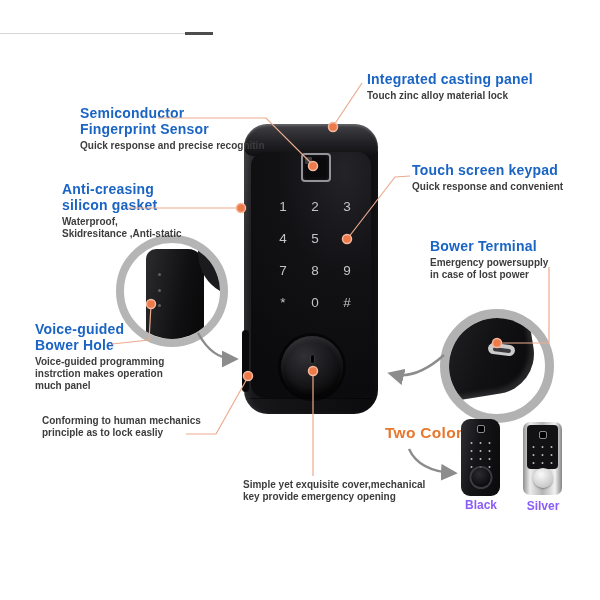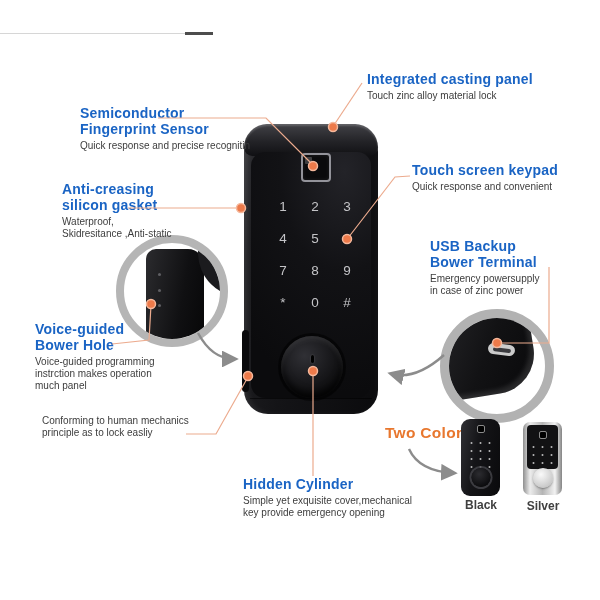--- a/index.html
+++ b/index.html
@@ -1,21 +1,21 @@
 <!DOCTYPE html>
 <html><head>
 <meta charset="utf-8">
 <style>
   html,body{margin:0;padding:0;background:#fff;}
   #canvas{position:relative;width:600px;height:600px;background:#ffffff;overflow:hidden;
           font-family:"Liberation Sans",sans-serif;}
   
   .callout{position:absolute;}
   .c-title{font-weight:700;font-size:14px;line-height:16px;color:#1a64c4;letter-spacing:.2px;}
-  .c-desc{font-weight:400;font-size:10px;line-height:12px;color:#3d3d3d;margin-top:3px;}
+  .c-desc{font-weight:700;font-size:10px;line-height:12px;color:#3d3d3d;margin-top:3px;}
   .c-desc div{white-space:nowrap;}
   
   .top-line{position:absolute;left:0;top:33px;width:213px;height:1px;background:#d6d6d6;}
   .top-line-dark{position:absolute;left:185px;top:32px;width:28px;height:3px;background:#4d4d4d;}
   
   .lock-body{position:absolute;left:244px;top:124px;width:134px;height:290px;
     border-radius:28px 28px 24px 24px;
     background:linear-gradient(100deg,#38383c 0%,#1e1e21 14%,#141417 45%,#0b0b0d 100%);
     box-shadow:inset 5px 0 8px -4px rgba(255,255,255,.14), inset -4px 0 8px -5px rgba(255,255,255,.06);}
   .lock-cap{position:absolute;left:244px;top:124px;width:134px;height:32px;
@@ -62,21 +62,21 @@
   .ms-panel{position:absolute;left:4px;top:3px;width:31px;height:44px;border-radius:4px;background:#121214;}
   .mini-fp{position:absolute;left:50%;transform:translateX(-50%);top:6px;width:8px;height:8px;
     box-sizing:border-box;border:1px solid #8a8a8a;background:#000;border-radius:2px;}
   .mini-dots{position:absolute;left:50%;transform:translateX(-50%);display:grid;
     grid-template-columns:repeat(3,9px);grid-auto-rows:8px;justify-items:center;align-items:center;}
   .mini-dots i{width:2px;height:2px;border-radius:50%;background:#d8d8d8;opacity:.85;}
   .mb-knob{position:absolute;left:50%;transform:translateX(-50%);top:49px;width:19px;height:19px;border-radius:50%;
     background:radial-gradient(circle at 40% 32%,#2c2c30,#0b0b0d 75%);box-shadow:0 0 0 2px rgba(70,70,75,.8);}
   .msv-knob{position:absolute;left:50%;transform:translateX(-50%);top:46px;width:20px;height:20px;border-radius:50%;
     background:radial-gradient(circle at 40% 32%,#fafafa,#c4c4c4 80%);box-shadow:0 1px 2px rgba(0,0,0,.35);}
-  .variant-label{position:absolute;font-size:12px;font-weight:700;color:#404040;text-align:center;width:46px;}
+  .variant-label{position:absolute;font-size:12px;font-weight:700;color:#8b5cf6;text-align:center;width:46px;}
   .two-colors{position:absolute;left:385px;top:424px;font-size:15.5px;font-weight:700;color:#e8772e;letter-spacing:.3px;}
   
   .overlay{position:absolute;left:0;top:0;width:600px;height:600px;pointer-events:none;}
 </style>
 </head>
 <body>
 
 <div id="canvas">
 
   <div class="top-line"></div>
@@ -191,25 +191,24 @@
   <div class="callout" style="left:62px;top:181px;">
     <div class="c-title">Anti-creasing</div>
     <div class="c-title">silicon gasket</div>
     <div class="c-desc">
       <div>Waterproof,</div>
       <div>Skidresitance ,Anti-static</div>
     </div>
   </div>
 
   <div class="callout" style="left:430px;top:238px;">
-    <div class="c-title">USB Backup</div>
     <div class="c-title">Bower Terminal</div>
     <div class="c-desc">
       <div>Emergency powersupply</div>
-      <div>in case of zinc power</div>
+      <div>in case of lost power</div>
     </div>
   </div>
 
   <div class="callout" style="left:35px;top:321px;">
     <div class="c-title">Voice-guided</div>
     <div class="c-title">Bower Hole</div>
     <div class="c-desc">
       <div>Voice-guided programming</div>
       <div>instrction makes operation</div>
       <div>much panel</div>
@@ -217,21 +216,20 @@
   </div>
 
   <div class="callout" style="left:42px;top:412px;">
     <div class="c-desc">
       <div>Conforming to human mechanics</div>
       <div>principle as to lock easliy</div>
     </div>
   </div>
 
   <div class="callout" style="left:243px;top:476px;">
-    <div class="c-title">Hidden Cylinder</div>
     <div class="c-desc">
       <div>Simple yet exquisite cover,mechanical</div>
       <div>key provide emergency opening</div>
     </div>
   </div>
 
   <svg class="overlay" viewBox="0 0 600 600">
     <defs>
       <marker id="arrowhead" markerWidth="7" markerHeight="7" refX="5" refY="3.5" orient="auto">
         <path d="M0,0 L7,3.5 L0,7 Z" fill="#8c8c8c"></path>

